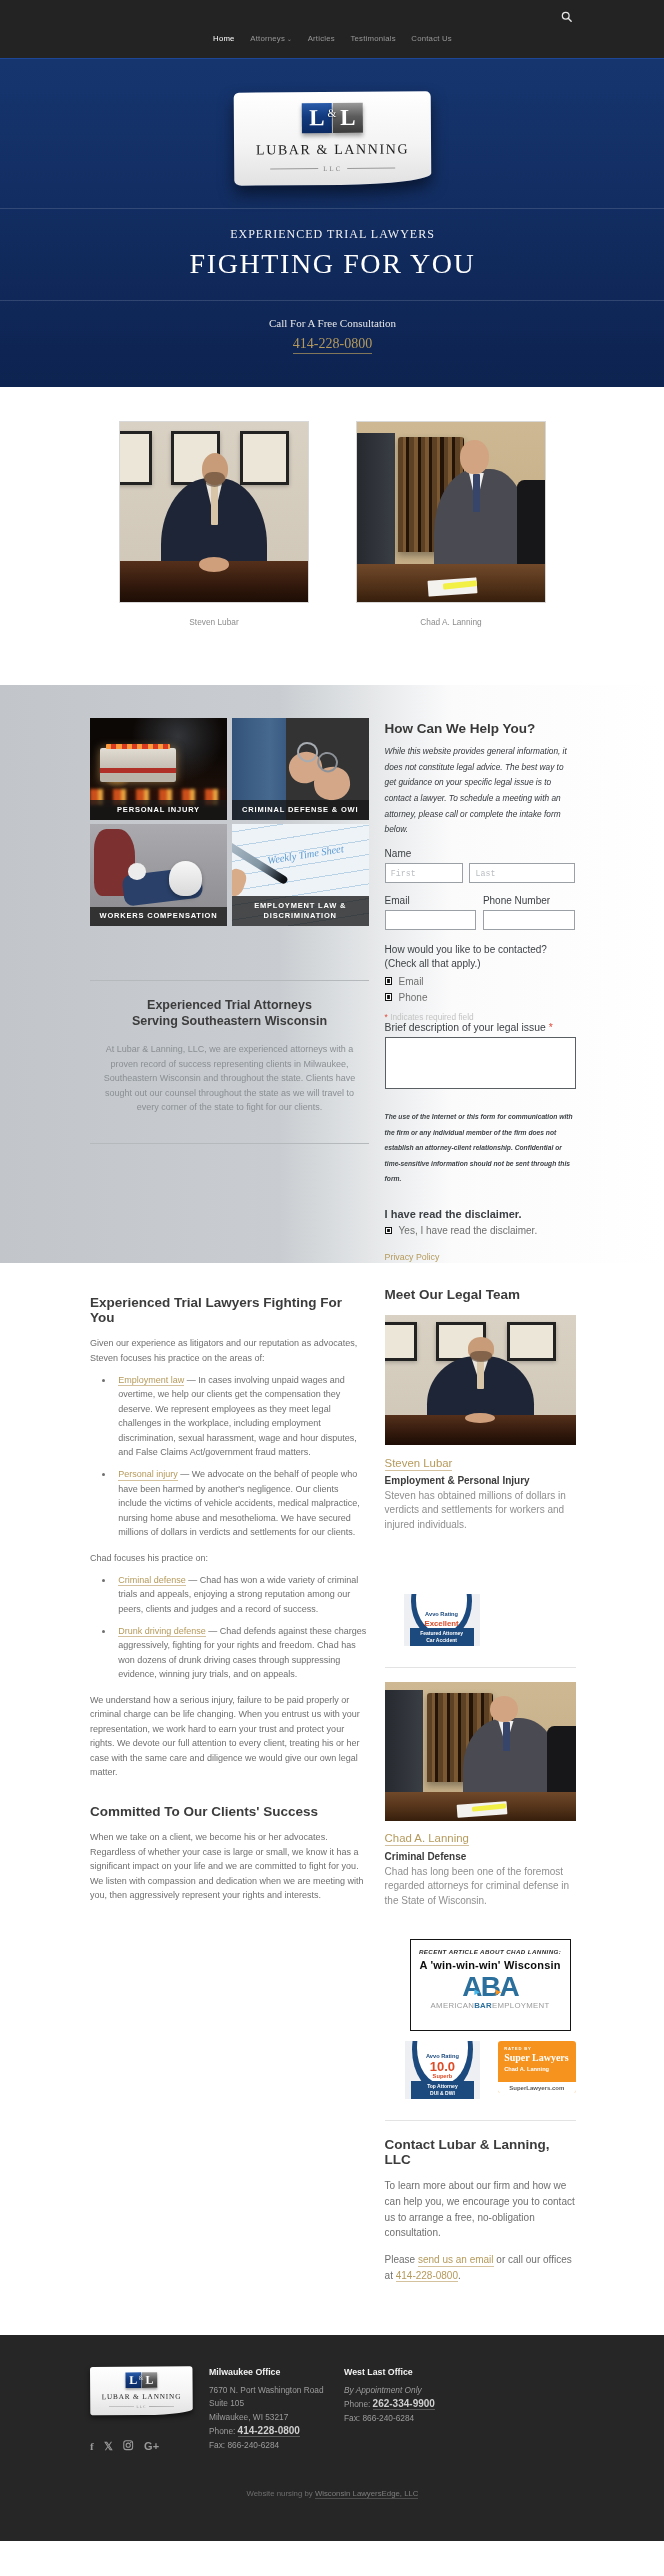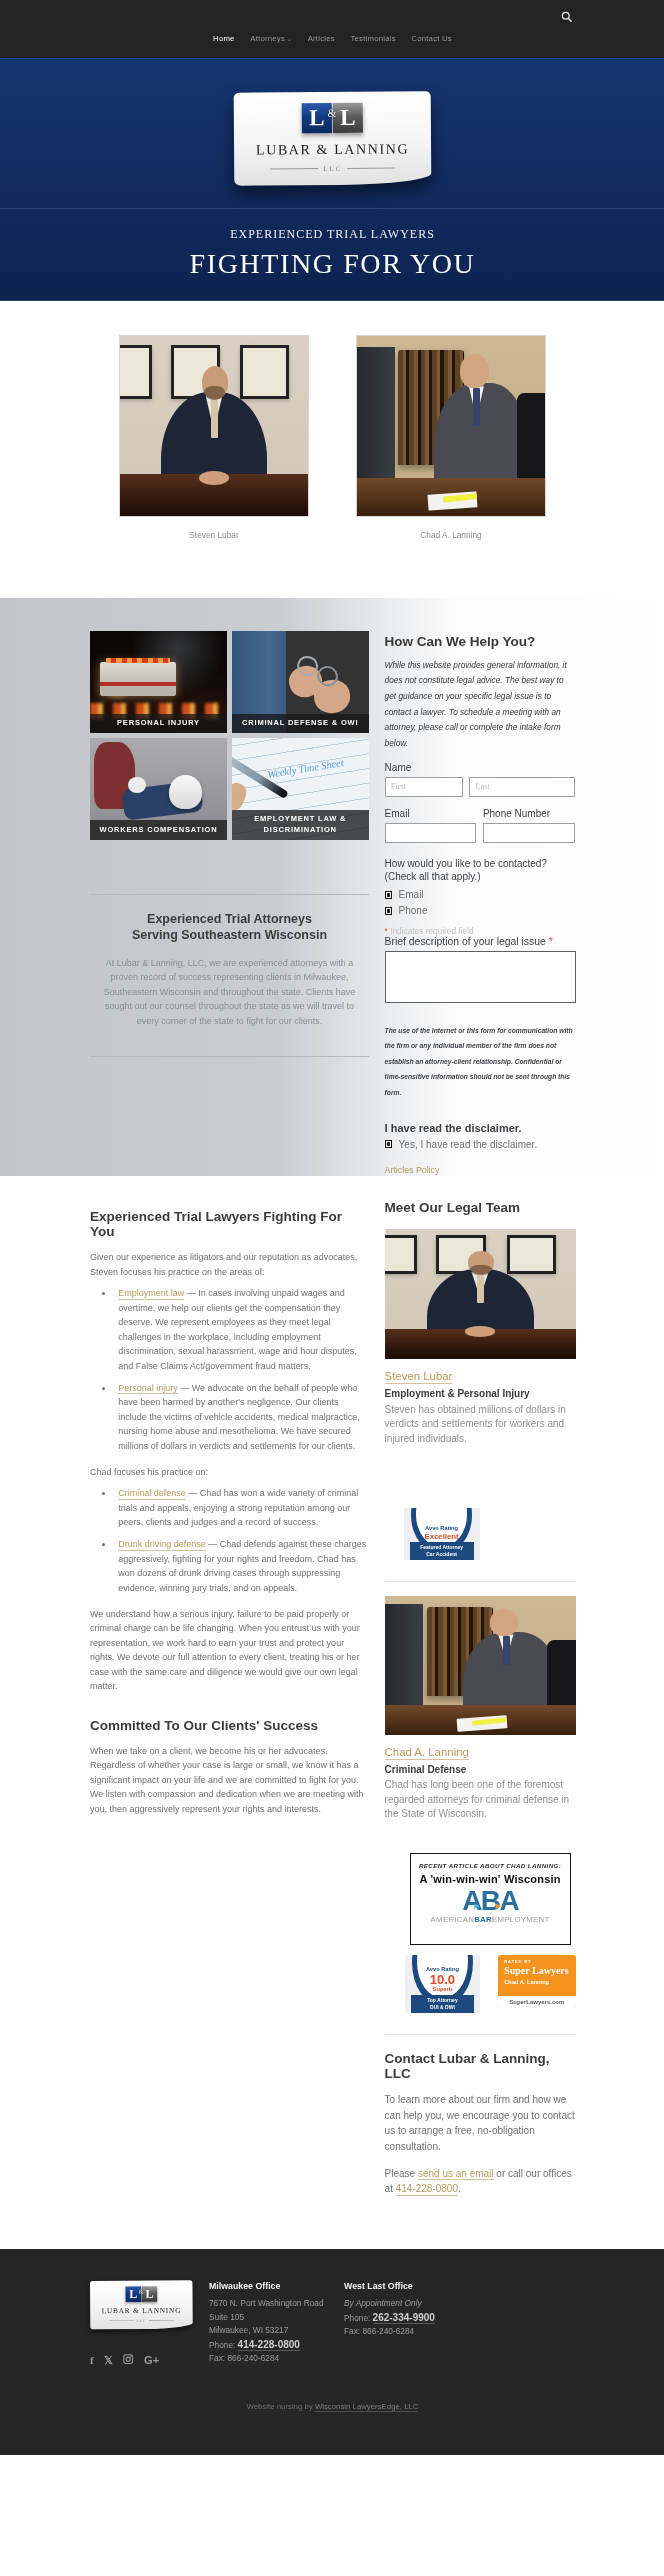--- a/index.html
+++ b/index.html
@@ -126,21 +126,21 @@
 
   
   .help-form { padding-top:3.1px; }
   .form-heading { color:#393939; font-size:13.5px; font-weight:bold; }
   .form-note { margin-top:8.3px; font-style:italic; color:#33373b; font-size:8.3px; line-height:15.6px; }
   .field-label { margin-top:10.4px; color:#3b3f43; font-size:10px; }
   .name-row { display:grid; grid-template-columns:78px 106px; column-gap:6.7px; margin-top:4.2px; }
   .ep-labels { display:grid; grid-template-columns:91px 92px; column-gap:7.3px; margin-top:11.4px; }
   .ep-labels div { color:#3b3f43; font-size:10px; }
   .ep-row { display:grid; grid-template-columns:91px 92px; column-gap:7.3px; margin-top:4.2px; }
-  .text-input { height:20px; border:0.5px solid #9aa0a5; background:#fff; font-size:8.3px; color:#333; padding:0 5.2px; width:100%; font-family:Liberation Serif, serif; }
+  .text-input { height:20px; border:0.5px solid #9aa0a5; background:#fff; font-size:8.3px; color:#333; padding:0 5.2px; width:100%; font-family:Liberation Mono, monospace; }
   .text-input::placeholder { color:#b9bdc1; }
   .contact-q { margin-top:13.5px; color:#3b3f43; font-size:10px; line-height:1.35; }
   .check-row { margin-top:5.2px; display:flex; align-items:center; gap:6.2px; }
   .cb { width:7.8px; height:7.8px; flex:0 0 7.8px; background:#111;
     box-shadow:inset 0 0 0 1px #111, inset 0 0 0 2.1px #fff, inset 0 0 0 4.2px #111; cursor:pointer; }
   .check-label { color:#6f6f6f; font-size:10px; }
   .required-note { margin-top:9.3px; color:#c3c3c3; font-size:8.3px; }
   .req { color:#e04a3a; }
   .brief-label { margin-top:0; color:#3b3f43; font-size:10.4px; }
   .brief-area { margin-top:4.2px; width:100%; height:52px; border:0.5px solid #5a5f64; resize:none; font-family:"Liberation Sans", sans-serif; font-size:7.8px; padding:4.2px; }
@@ -252,20 +252,24 @@
           <span class="line"></span>
         </div>
     </div>
   </div>
   <hr class="hero-divider">
   <div class="hero-tagline">
     <h2 class="hero-kicker">EXPERIENCED TRIAL LAWYERS</h2>
     <h1 class="hero-title">FIGHTING FOR YOU</h1>
   </div>
   <hr class="hero-divider">
+  <div class="hero-call">
+    <div class="hero-call-text">Call For A Free Consultation</div>
+    <a href="#" class="hero-phone">414-228-0800</a>
+  </div>
 </section>
 
 <section class="attorneys">
   <div class="attorneys-row">
     <figure class="attorney-fig">
       <div class="photo-frame">
         <div class="photo photo-steven">
           <div class="frame f1"></div>
             <div class="frame f2"></div>
             <div class="frame f3"></div>
@@ -376,21 +380,21 @@
       <textarea class="brief-area" style=""></textarea>
 
       <p class="legal-note">The use of the Internet or this form for communication with the firm or any individual member of the firm does not establish an attorney-client relationship. Confidential or time-sensitive information should not be sent through this form.</p>
 
       <div class="read-heading">I have read the disclaimer.</div>
       <div class="check-row">
         <span class="cb"></span>
         <span class="check-label">Yes, I have read the disclaimer.</span>
       </div>
 
-      <a href="#" class="privacy-link">Articles Policy</a>
+      <a href="#" class="privacy-link">Privacy Policy</a>
       
     </div>
   </div>
 </section>
 
 <section class="main-section">
   <div class="container content-grid">
 
     <article class="article">
       <h2>Experienced Trial Lawyers Fighting For You</h2>

